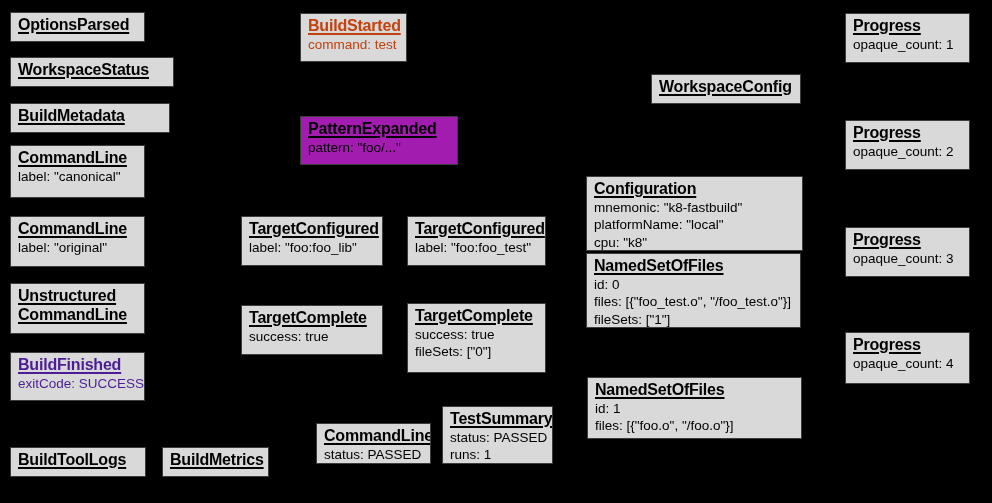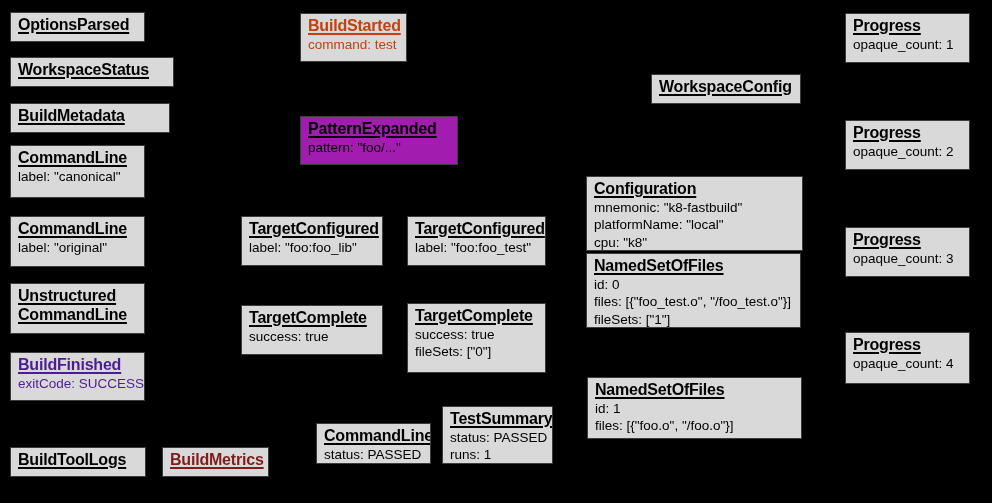--- a/index.html
+++ b/index.html
@@ -66,21 +66,21 @@
       <div class="title">Unstructured
 CommandLine</div>
     </div>
     <div class="node" style="left: 10px; top: 352px; width: 135px; height: 49px; background: rgb(217, 217, 217); border-color: rgb(60, 60, 60); color: #4c1d95;">
       <div class="title">BuildFinished</div>
       <div class="prop">exitCode: SUCCESS</div>
     </div>
     <div class="node" style="left: 10px; top: 447px; width: 136px; height: 30px; background: rgb(217, 217, 217); border-color: rgb(60, 60, 60); color: rgb(0, 0, 0);">
       <div class="title">BuildToolLogs</div>
     </div>
-    <div class="node" style="left: 162px; top: 447px; width: 107px; height: 30px; background: rgb(217, 217, 217); border-color: rgb(60, 60, 60); color: #7f1d1d;">
+    <div class="node" style="left: 162px; top: 447px; width: 107px; height: 30px; background: rgb(217, 217, 217); border-color: rgb(60, 60, 60); color: #000000;">
       <div class="title">BuildMetrics</div>
     </div>
     <div class="node" style="left: 300px; top: 13px; width: 107px; height: 49px; background: rgb(217, 217, 217); border-color: rgb(60, 60, 60); color: #c2410c;">
       <div class="title">BuildStarted</div>
       <div class="prop">command: test</div>
     </div>
     <div class="node" style="left: 300px; top: 116px; width: 158px; height: 49px; background: #a21caf; border-color: rgb(60, 60, 60); color: rgb(0, 0, 0);">
       <div class="title">PatternExpanded</div>
       <div class="prop">pattern: "foo/..."</div>
     </div>

